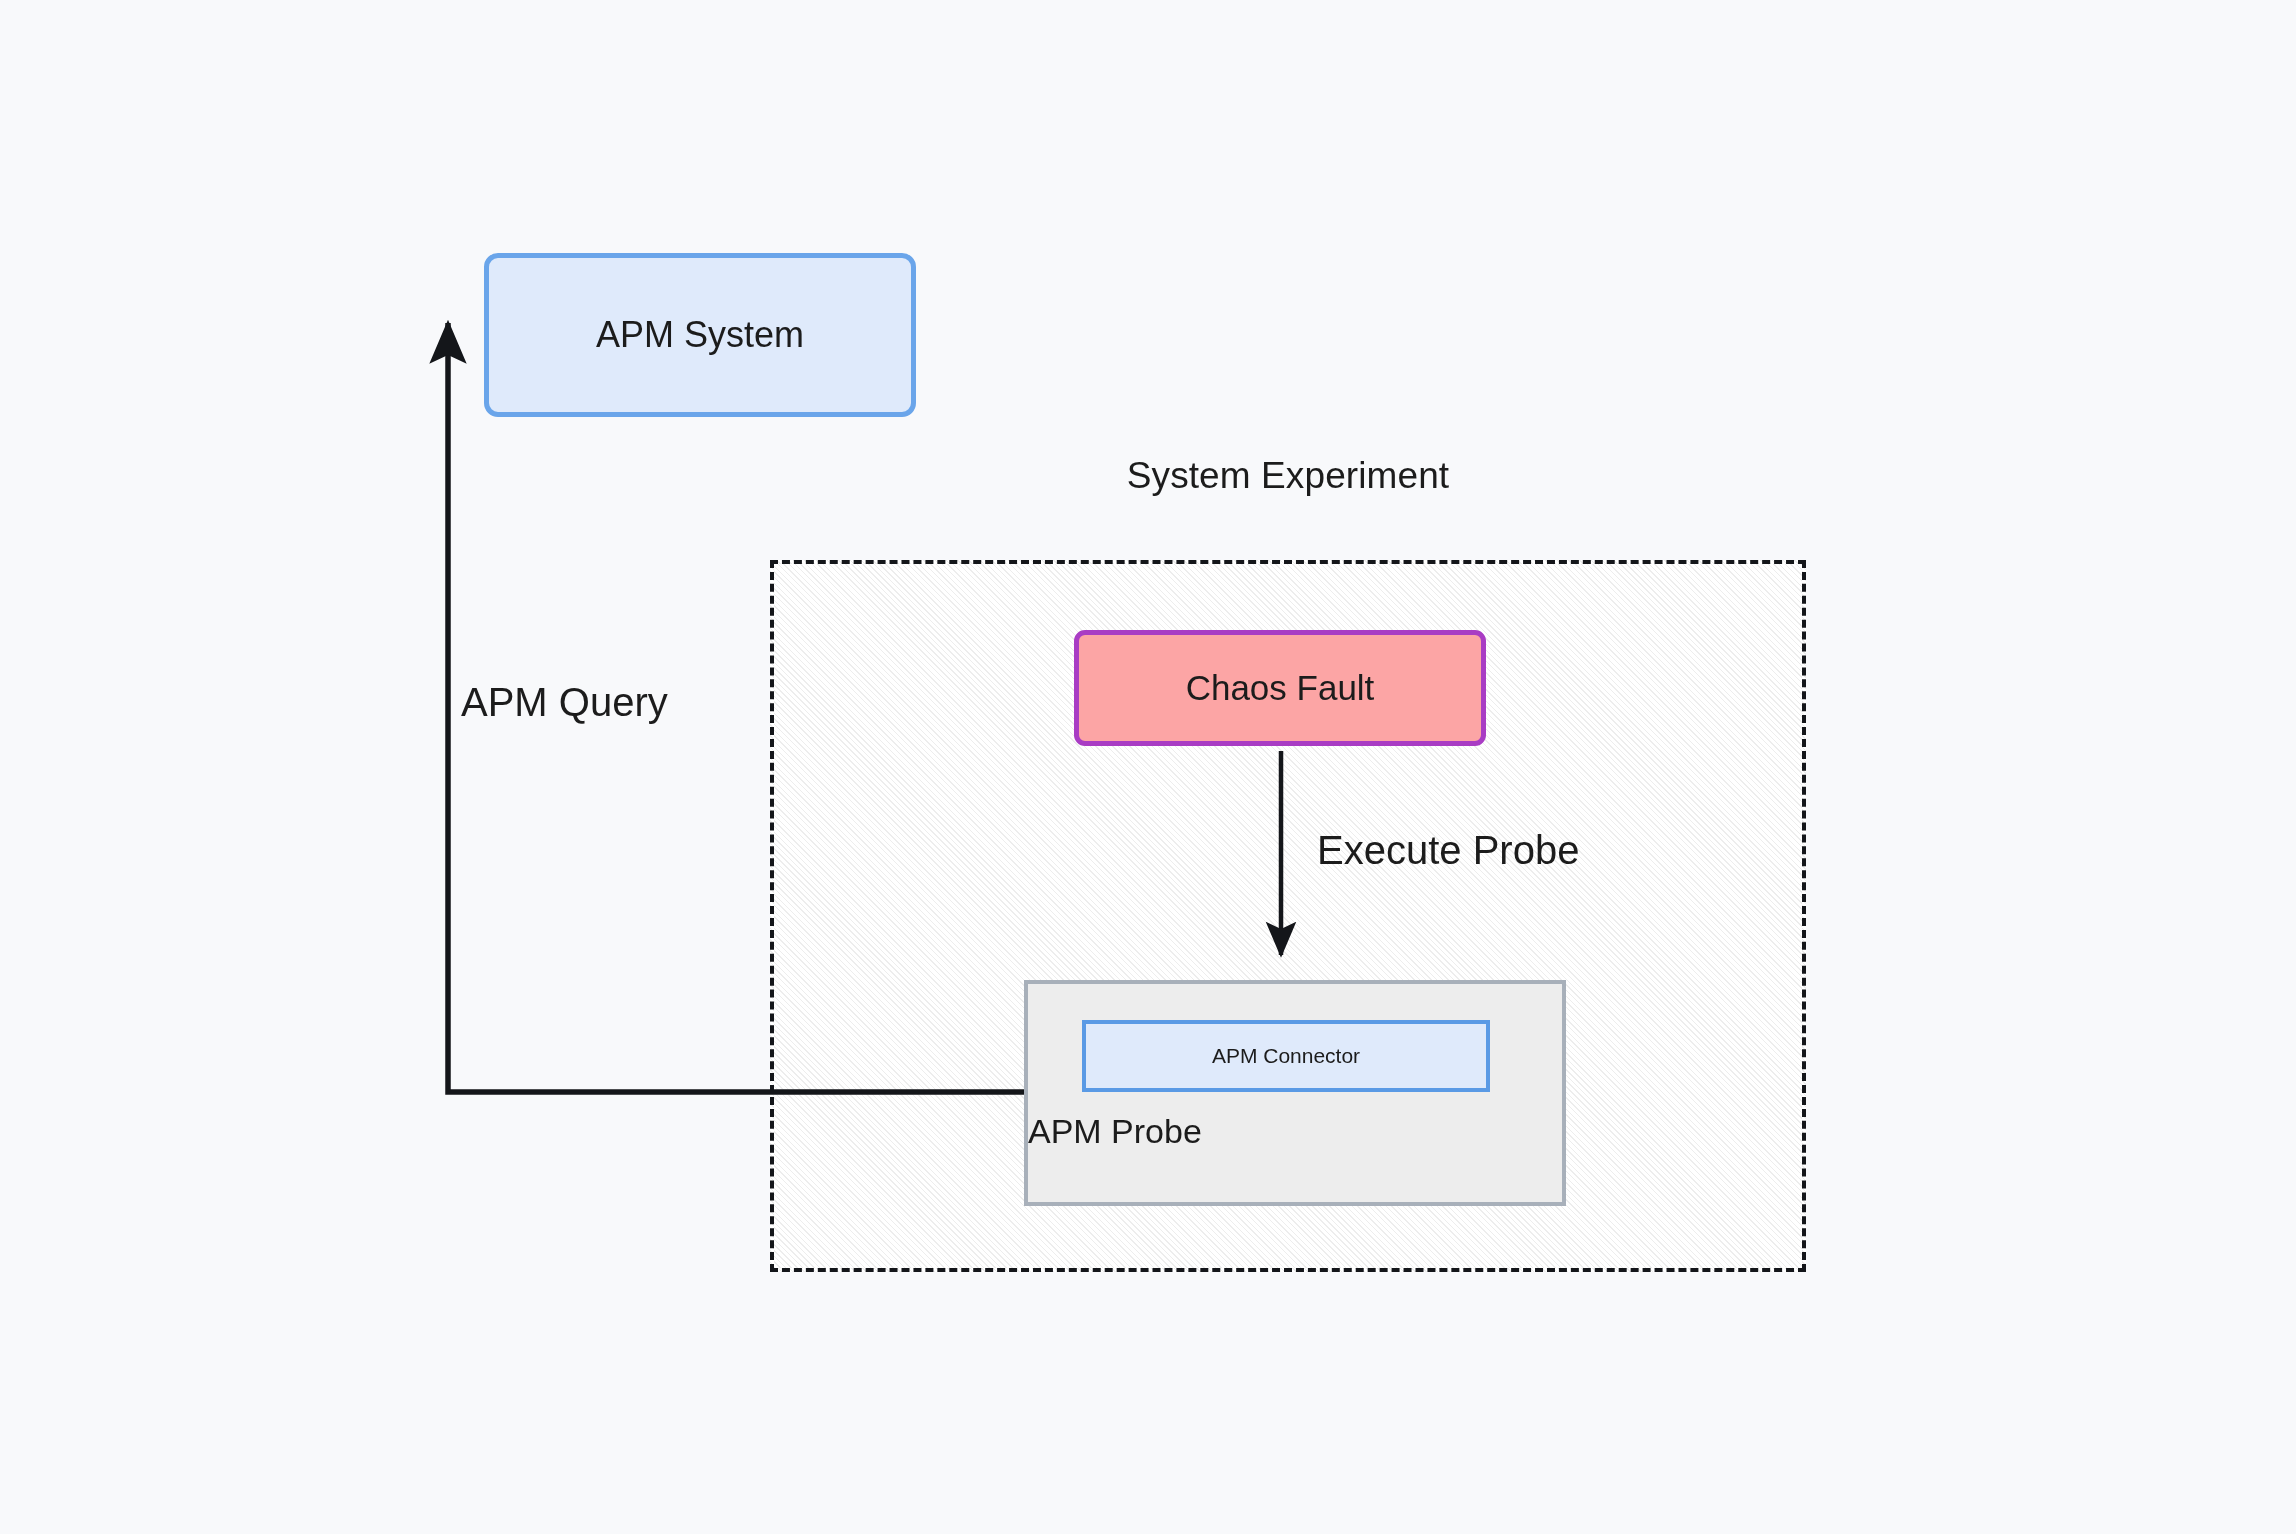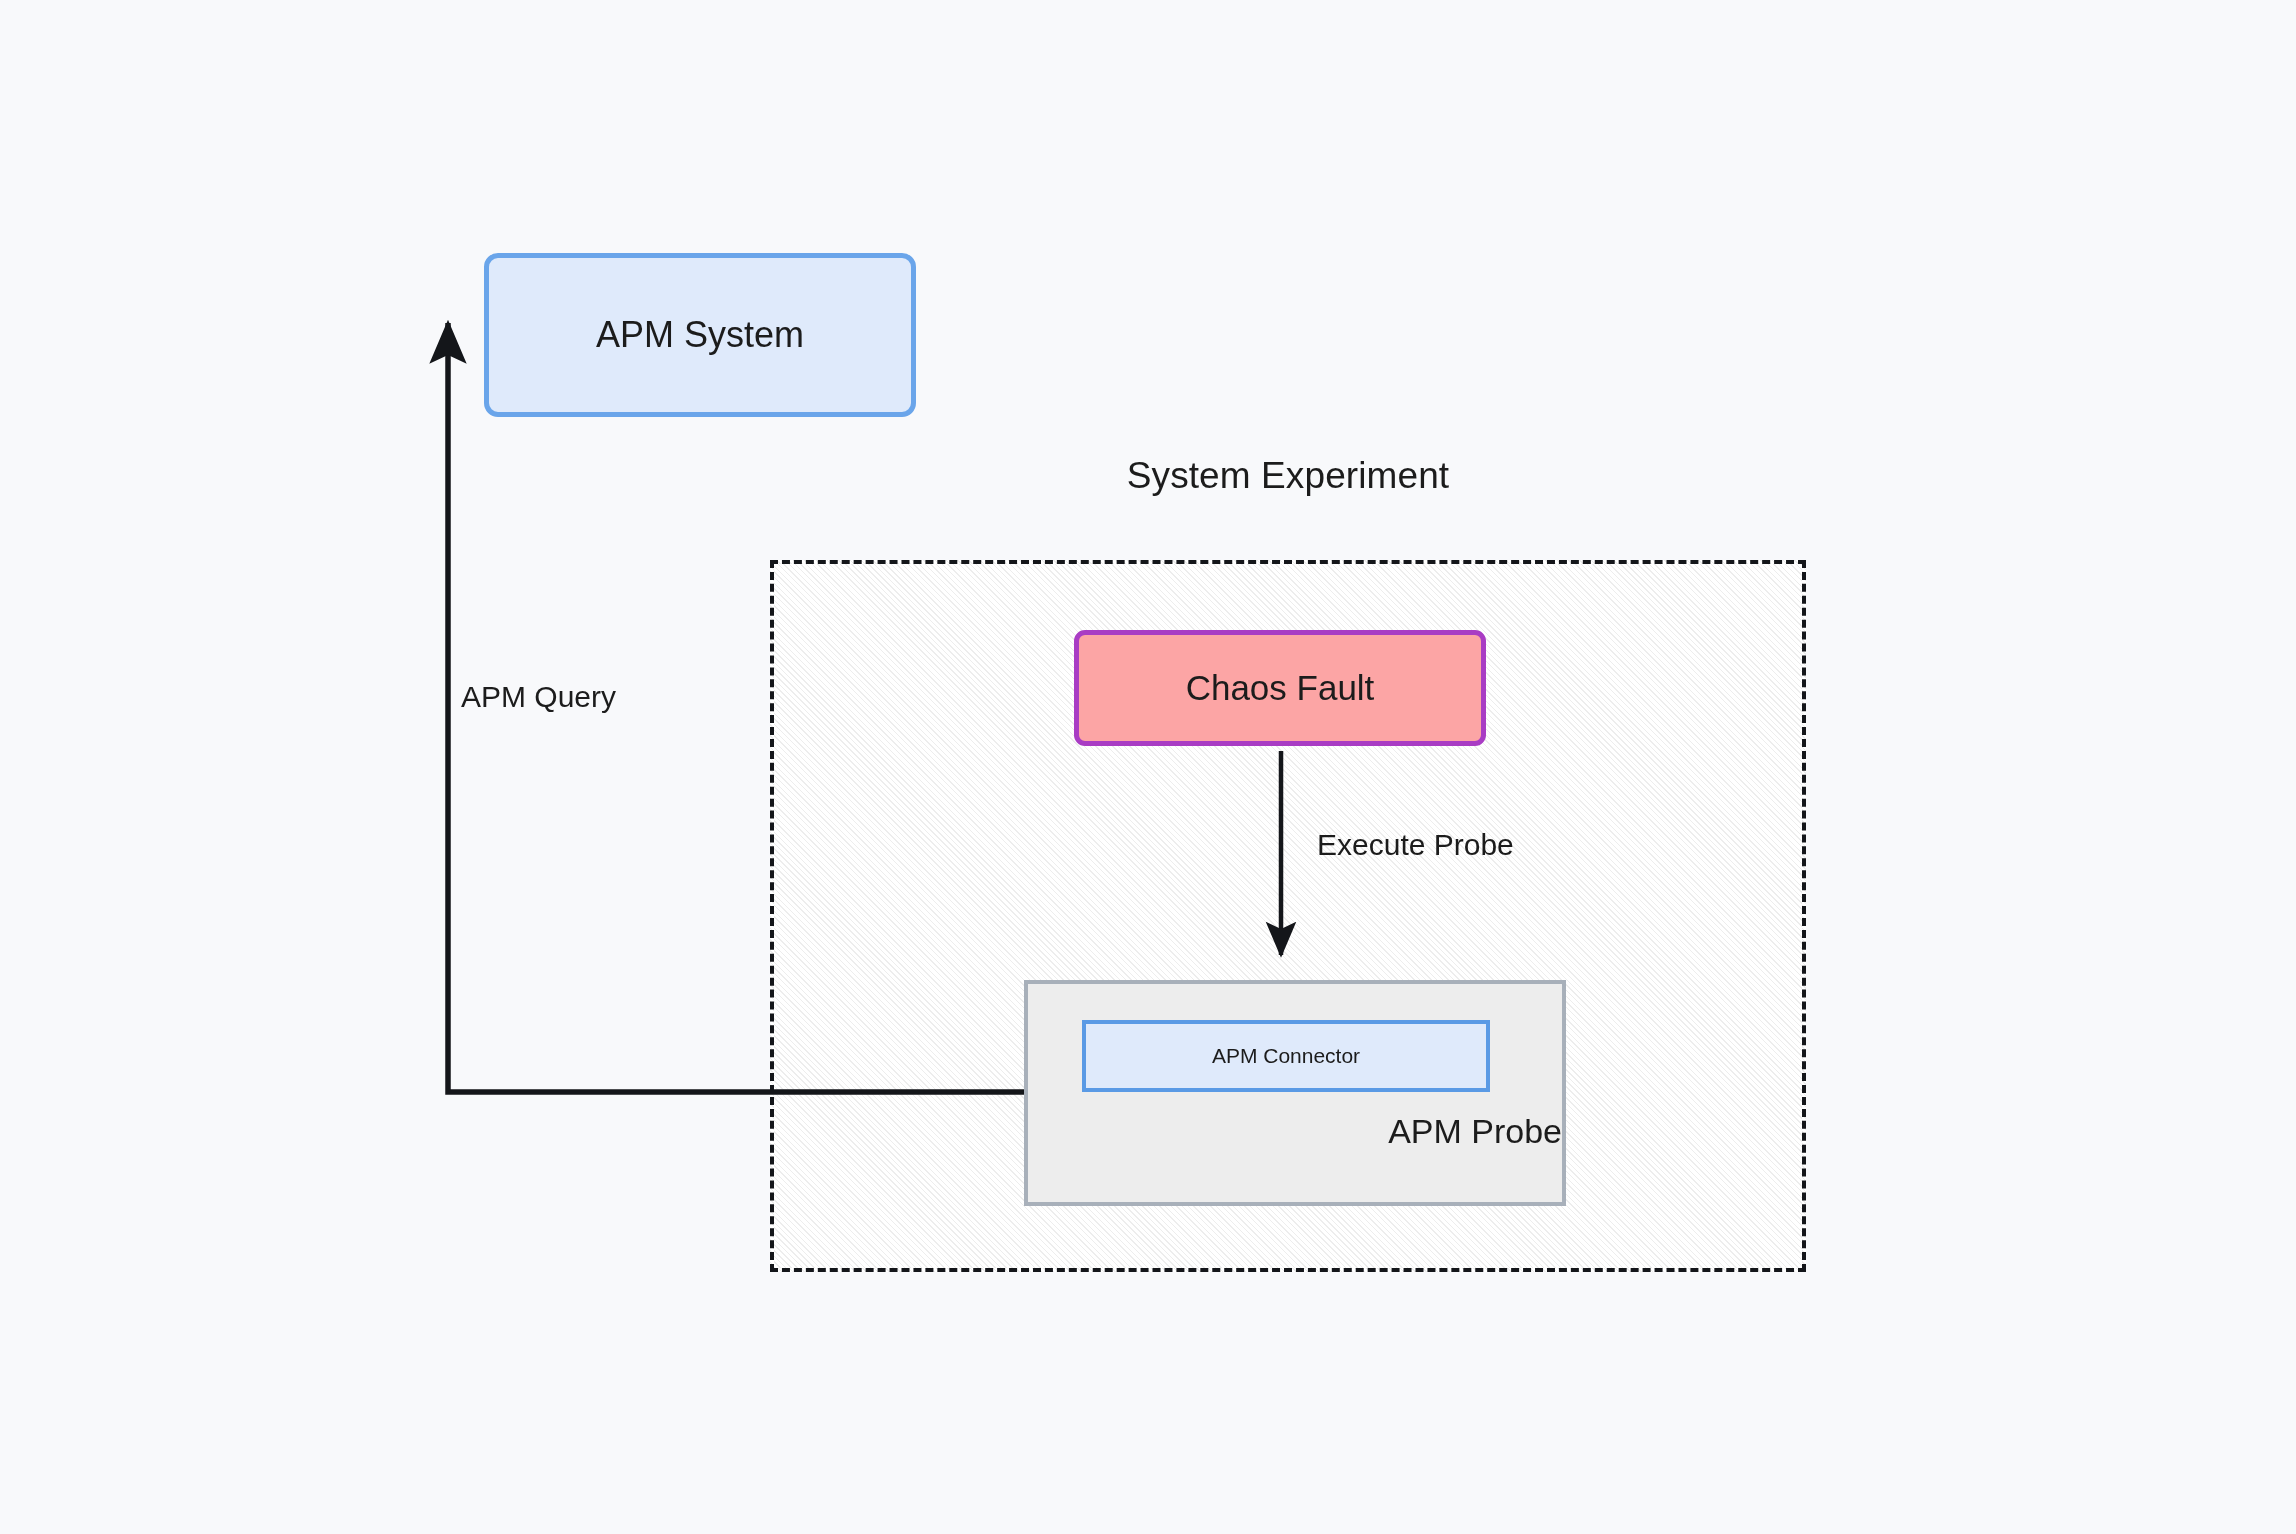--- a/index.html
+++ b/index.html
@@ -89,42 +89,41 @@
     height: 226px;
     background: #ededed;
     border: 4px solid #a8b0ba;
     display: block;
   }
   #apm-probe-label {
     position: absolute;
     left: 0;
     right: 0;
     top: 128px;
-    text-align: right;
+    text-align: left;
     font-size: 34px;
     color: #1c1c1c;
-    padding-left: 31px;
   }
 
   
   #apm-connector {
     left: 1082px;
     top: 1020px;
     width: 408px;
     height: 72px;
     background: #dfeafb;
     border: 4px solid #5a9ae5;
     font-size: 21px;
     color: #1c1c1c;
   }
 
   
   .edge-label {
     position: absolute;
-    font-size: 30px;
+    font-size: 40px;
     color: #1c1c1c;
     white-space: nowrap;
     text-align: right;
   }
   #label-apm-query { left: 461px; top: 680px; }
   #label-execute-probe { left: 1305px; top: 828px; margin-left: 12px; }
 
   svg.edges {
     position: absolute;
     left: 0; top: 0;

